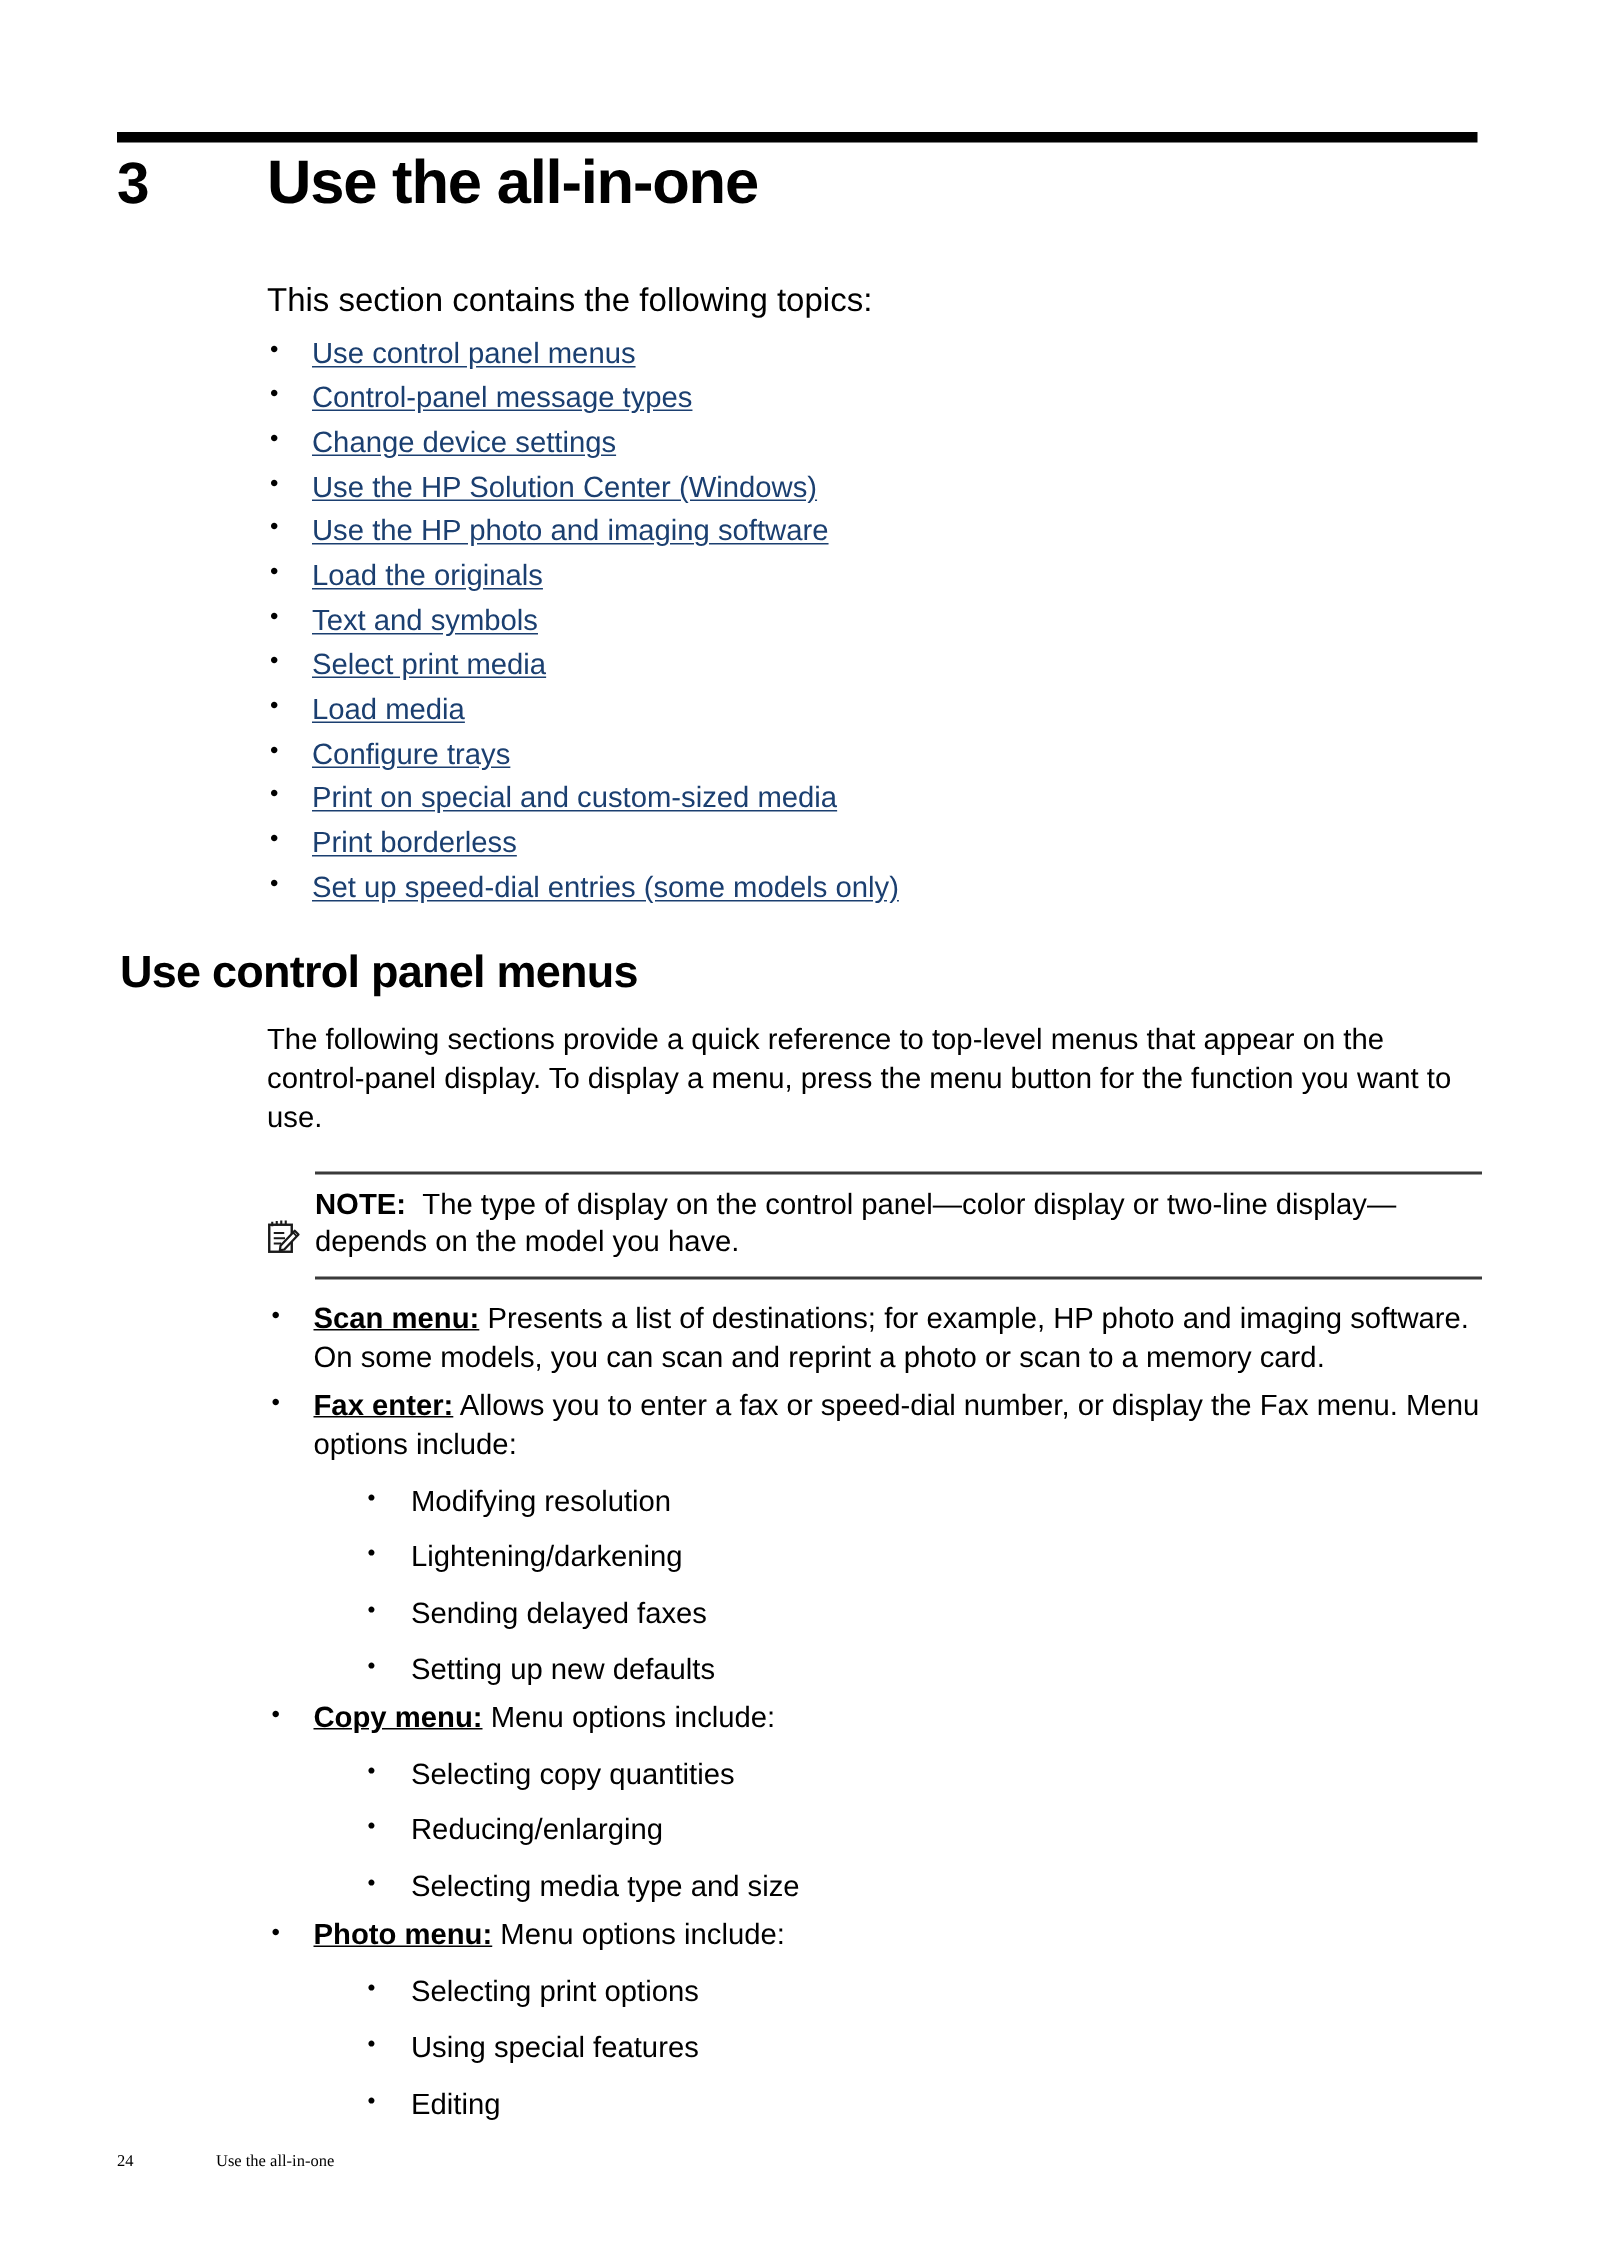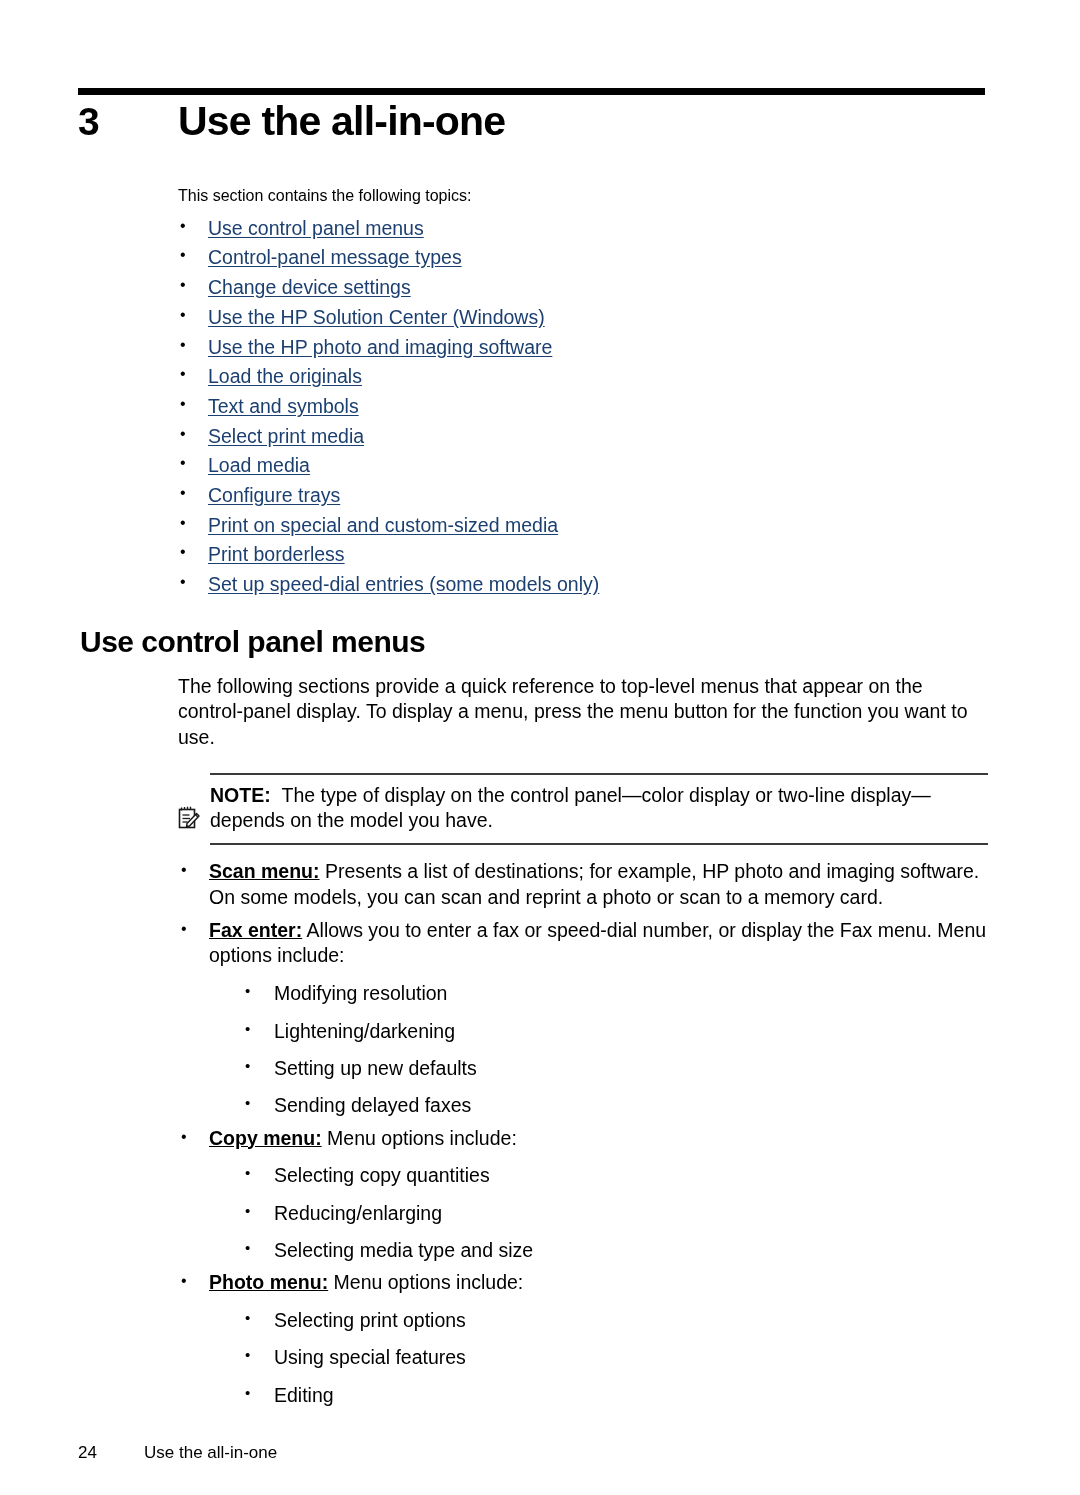--- a/index.html
+++ b/index.html
@@ -59,21 +59,21 @@
   .content {
     position: absolute;
     left: 0;
     top: 186px;
     width: 1080px;
   }
 
   .intro {
     margin-left: 178px;
     width: 810px;
-    font-size: 16px;
+    font-size: 22px;
     line-height: 1.30;
   }
 
   
   ul.toc {
     list-style: none;
     margin: 12px 0 0 0;
     padding: 0;
   }
   ul.toc > li {
@@ -192,24 +192,25 @@
     position: absolute;
     left: 2px;
     top: 0px;
     font-size: 15px;
   }
 
   
   .footer {
     position: absolute;
     left: 78px;
-    bottom: 32px;
+    bottom: 48px;
     display: flex;
     align-items: baseline;
-    font-size: 17px;
+    font-size: 11px;
+    font-family: Liberation Serif, serif;
   }
   .footer-page {
     width: 66px;
     flex: 0 0 66px;
   }
   .footer-text {
     letter-spacing: 0px;
   }
 </style>
 </head>
@@ -270,22 +271,22 @@
         </div>
       </div>
       <div class="note-rule"></div>
     </div>
 
     <ul class="menus" id="menu-list">
         <li><span class="b">Scan menu:</span><span> Presents a list of destinations; for example, HP photo and imaging software. On some models, you can scan and reprint a photo or scan to a memory card.</span></li>
         <li><span class="b">Fax enter:</span><span> Allows you to enter a fax or speed-dial number, or display the Fax menu. Menu options include:</span><ul class="submenu">
             <li>Modifying resolution</li>
             <li>Lightening/darkening</li>
+            <li>Sending delayed faxes</li>
             <li>Setting up new defaults</li>
-            <li>Sending delayed faxes</li>
           </ul></li>
         <li><span class="b">Copy menu:</span><span> Menu options include:</span><ul class="submenu">
             <li>Selecting copy quantities</li>
             <li>Reducing/enlarging</li>
             <li>Selecting media type and size</li>
           </ul></li>
         <li><span class="b">Photo menu:</span><span> Menu options include:</span><ul class="submenu">
             <li>Selecting print options</li>
             <li>Using special features</li>
             <li>Editing</li>

